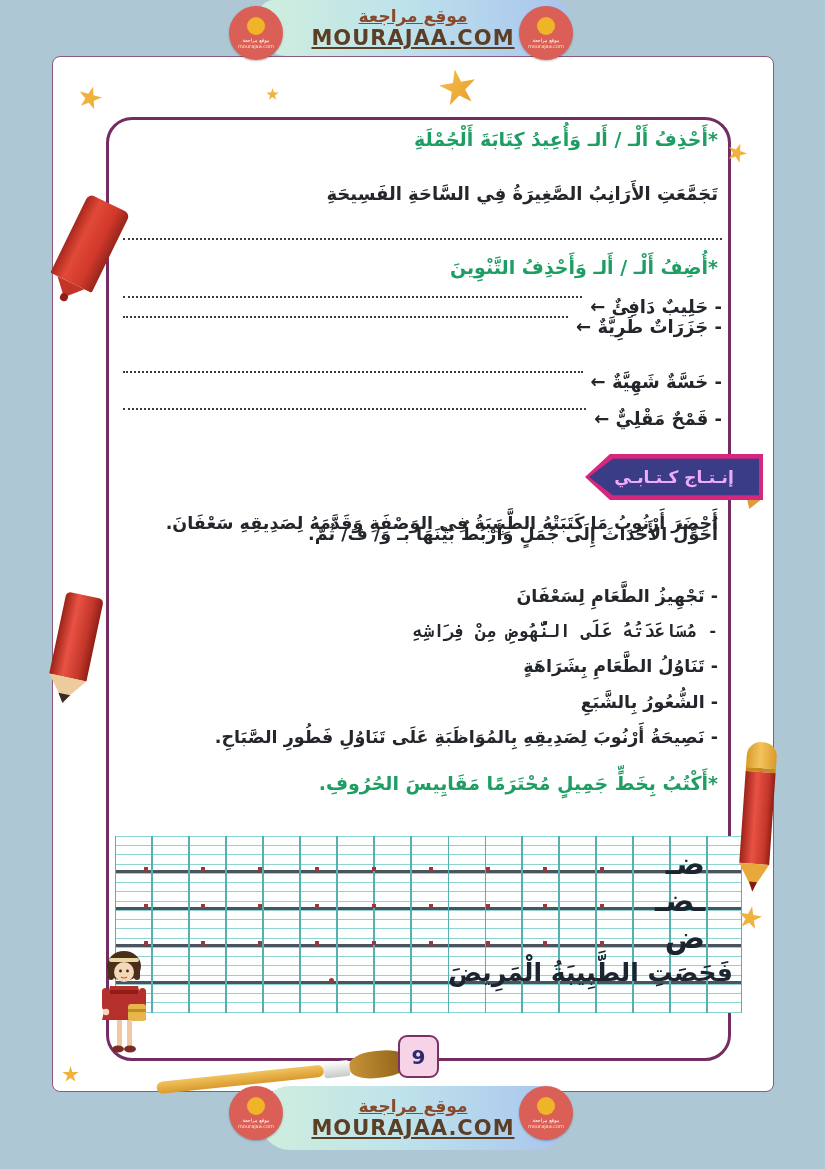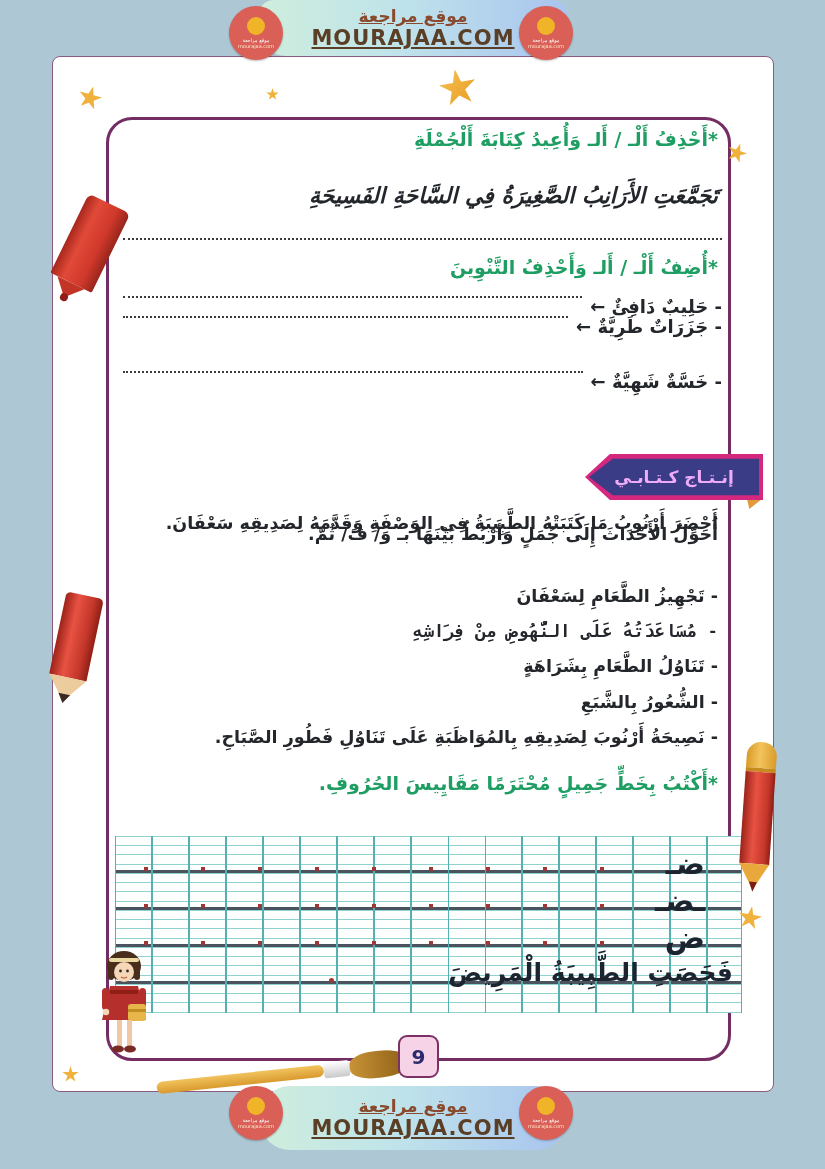--- a/index.html
+++ b/index.html
@@ -23,21 +23,21 @@
   .site-ar{font-size:17px;font-weight:700;color:#8a4a2e;text-decoration:underline;direction:rtl;}
   .site-domain{font-size:21px;font-weight:700;color:#5a3f26;text-decoration:underline;letter-spacing:1px;}
   .logo{width:54px;height:54px;border-radius:50%;background:#d95f57;z-index:9;
         display:flex;flex-direction:column;align-items:center;justify-content:center;box-shadow:0 1px 2px rgba(0,0,0,.25);}
   .logo .bulb{width:18px;height:18px;border-radius:50%;background:#f0b429;margin-bottom:2px;}
   .logo .l1{font-size:5px;color:#ffffff;line-height:6px;direction:rtl;}
   .logo .l2{font-size:5px;color:#ffe9c9;line-height:6px;}
 
   
   .green-h{font-size:19px;font-weight:700;color:#1f9e63;white-space:nowrap;z-index:3;}
-  .body-line{font-size:22px;z-index:3;font-style:italic;}
+  .body-line{font-size:18px;z-index:3;}
   .small-line{font-size:17.5px;z-index:3;}
   .dotline{border-bottom:2.5px dotted #3c3c3c;z-index:3;}
   .fill-line{display:flex;direction:rtl;align-items:flex-start;z-index:3;}
   .fill-text{white-space:nowrap;font-weight:700;font-size:18px;color:#23262b;padding-left:8px;}
   .fill-dots{flex:1;border-bottom:2.5px dotted #3c3c3c;margin-bottom:4px;}
 
   
   .ribbon{left:585px;top:454px;width:178px;height:46px;z-index:5;
           background:#d5277d;clip-path:polygon(0 50%,14% 0,100% 0,100% 100%,14% 100%);}
   .ribbon-in{position:absolute;left:4px;top:4px;right:4px;bottom:4px;background:#3a3d85;
@@ -142,20 +142,24 @@
   <div class="abs fill-line" style="left:123px;top:296px;width:599px;height:28px;">
     <span class="fill-text">- حَلِيبٌ دَافِئٌ ←</span>
     <span class="fill-dots"></span>
   </div>
   <div class="abs fill-line" style="left:123px;top:316px;width:599px;height:28px;">
     <span class="fill-text">- جَزَرَاتٌ طَرِيَّةٌ ←</span>
     <span class="fill-dots"></span>
   </div>
   <div class="abs fill-line" style="left:123px;top:371px;width:599px;height:28px;">
     <span class="fill-text">- خَسَّةٌ شَهِيَّةٌ ←</span>
+    <span class="fill-dots"></span>
+  </div>
+  <div class="abs fill-line" style="left:123px;top:408px;width:599px;height:28px;">
+    <span class="fill-text">- قَمْحٌ مَقْلِيٌّ ←</span>
     <span class="fill-dots"></span>
   </div>
 
   <div class="abs ribbon-fold"></div>
   <div class="abs ribbon">
     <div class="ribbon-in">
       <span>إنـتـاج كـتـابـي</span>
     </div>
   </div>
 

